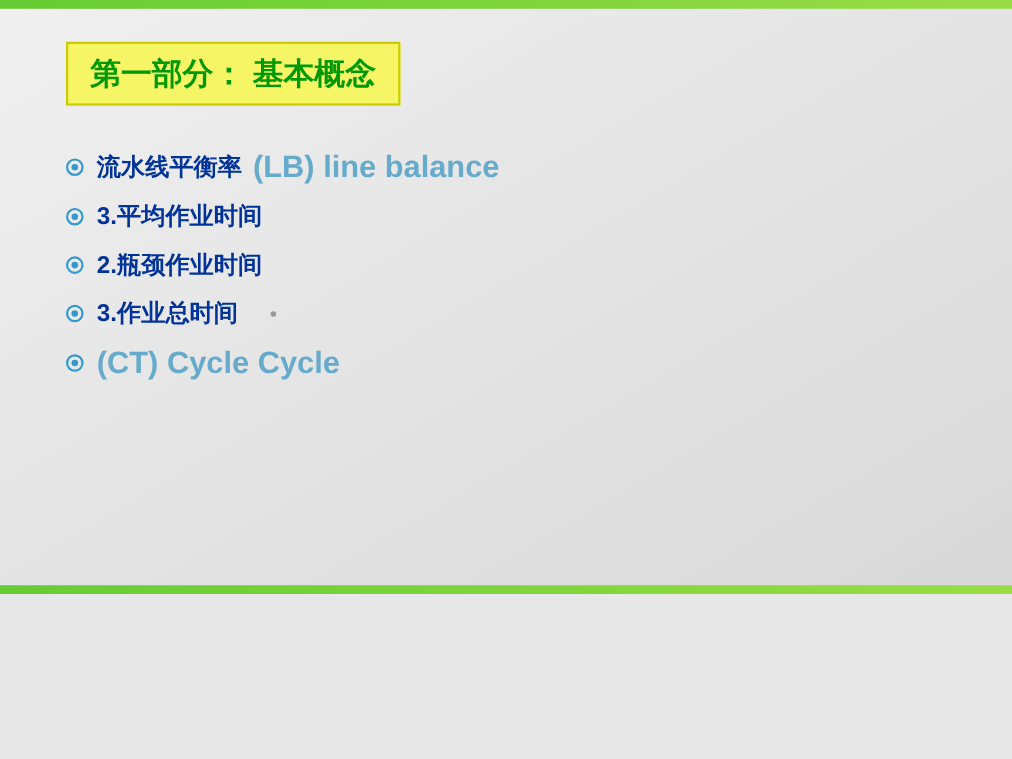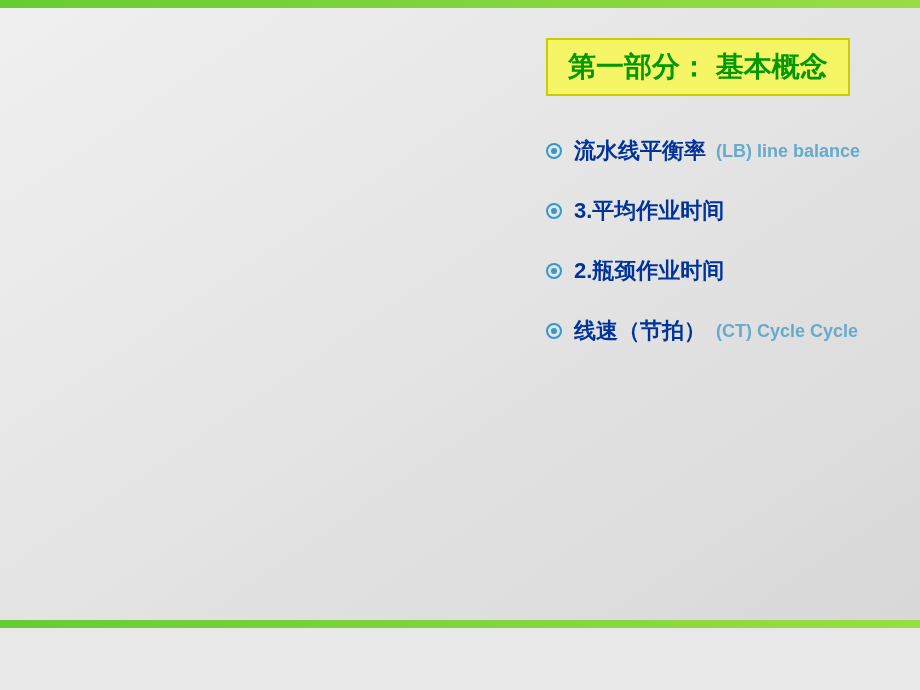--- a/index.html
+++ b/index.html
@@ -11,26 +11,25 @@
     body {
       width: 920px;
       height: 690px;
       background: #e8e8e8;
       font-family: 'Microsoft YaHei', 'SimHei', Arial, sans-serif;
       overflow: hidden;
     }
 
     .slide-container {
       width: 920px;
-      height: 628px;
+      height: 540px;
       background: linear-gradient(to bottom right, #f0f0f0, #d8d8d8);
       position: relative;
       display: flex;
       flex-direction: column;
-      align-items: flex-end;
     }
 
     .top-bar {
       height: 8px;
       background: linear-gradient(to right, #66cc33, #99dd44);
       width: 100%;
     }
 
     .bottom-bar {
       height: 8px;
@@ -58,21 +57,21 @@
     .title-text {
       color: #009900;
       font-size: 28px;
       font-weight: bold;
     }
 
     .bullet-list {
       list-style: none;
       display: flex;
       flex-direction: column;
-      gap: 30px;
+      gap: 14px;
     }
 
     .bullet-item {
       display: flex;
       align-items: center;
       gap: 12px;
     }
 
     .bullet-icon {
       width: 16px;
@@ -94,21 +93,21 @@
       border-radius: 50%;
     }
 
     .bullet-text {
       font-size: 22px;
       color: #003399;
       font-weight: bold;
     }
 
     .bullet-text-light {
-      font-size: 18px;
+      font-size: 28px;
       color: #66aacc;
       font-weight: bold;
     }
 
     .item-main {
       display: flex;
       align-items: center;
       gap: 10px;
       flex-wrap: wrap;
     }
@@ -145,25 +144,31 @@
       <li class="bullet-item">
         <div class="bullet-icon"></div>
         <span class="bullet-text">3.平均作业时间</span>
       </li>
 
       <li class="bullet-item">
         <div class="bullet-icon"></div>
         <span class="bullet-text">2.瓶颈作业时间</span>
       </li>
 
+      <li class="bullet-item">
+        <div class="bullet-icon"></div>
+        <div class="item-main">
+          <span class="bullet-text">3.作业总时间</span>
+          <div class="small-dot"></div>
+        </div>
+      </li>
 
       <li class="bullet-item">
         <div class="bullet-icon"></div>
         <div class="item-main">
-          <span class="bullet-text">线速（节拍）</span>
           <span class="bullet-text-light">(CT)    Cycle Cycle</span>
         </div>
       </li>
 
     </ul>
   </div>
 
   <div class="bottom-bar"></div>
 </div>
 

